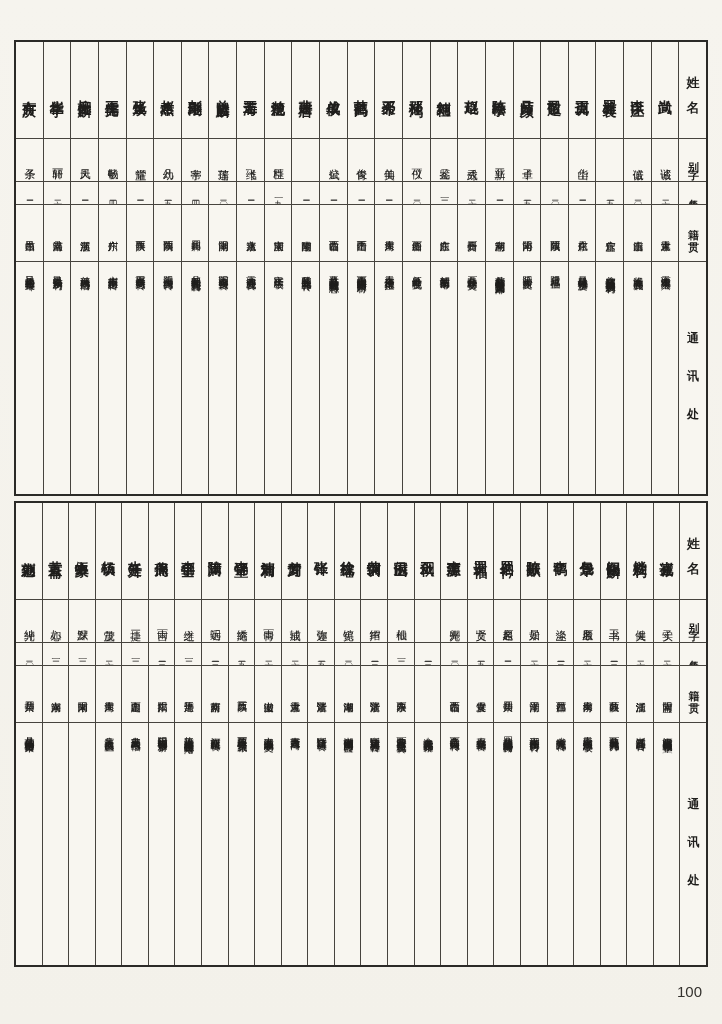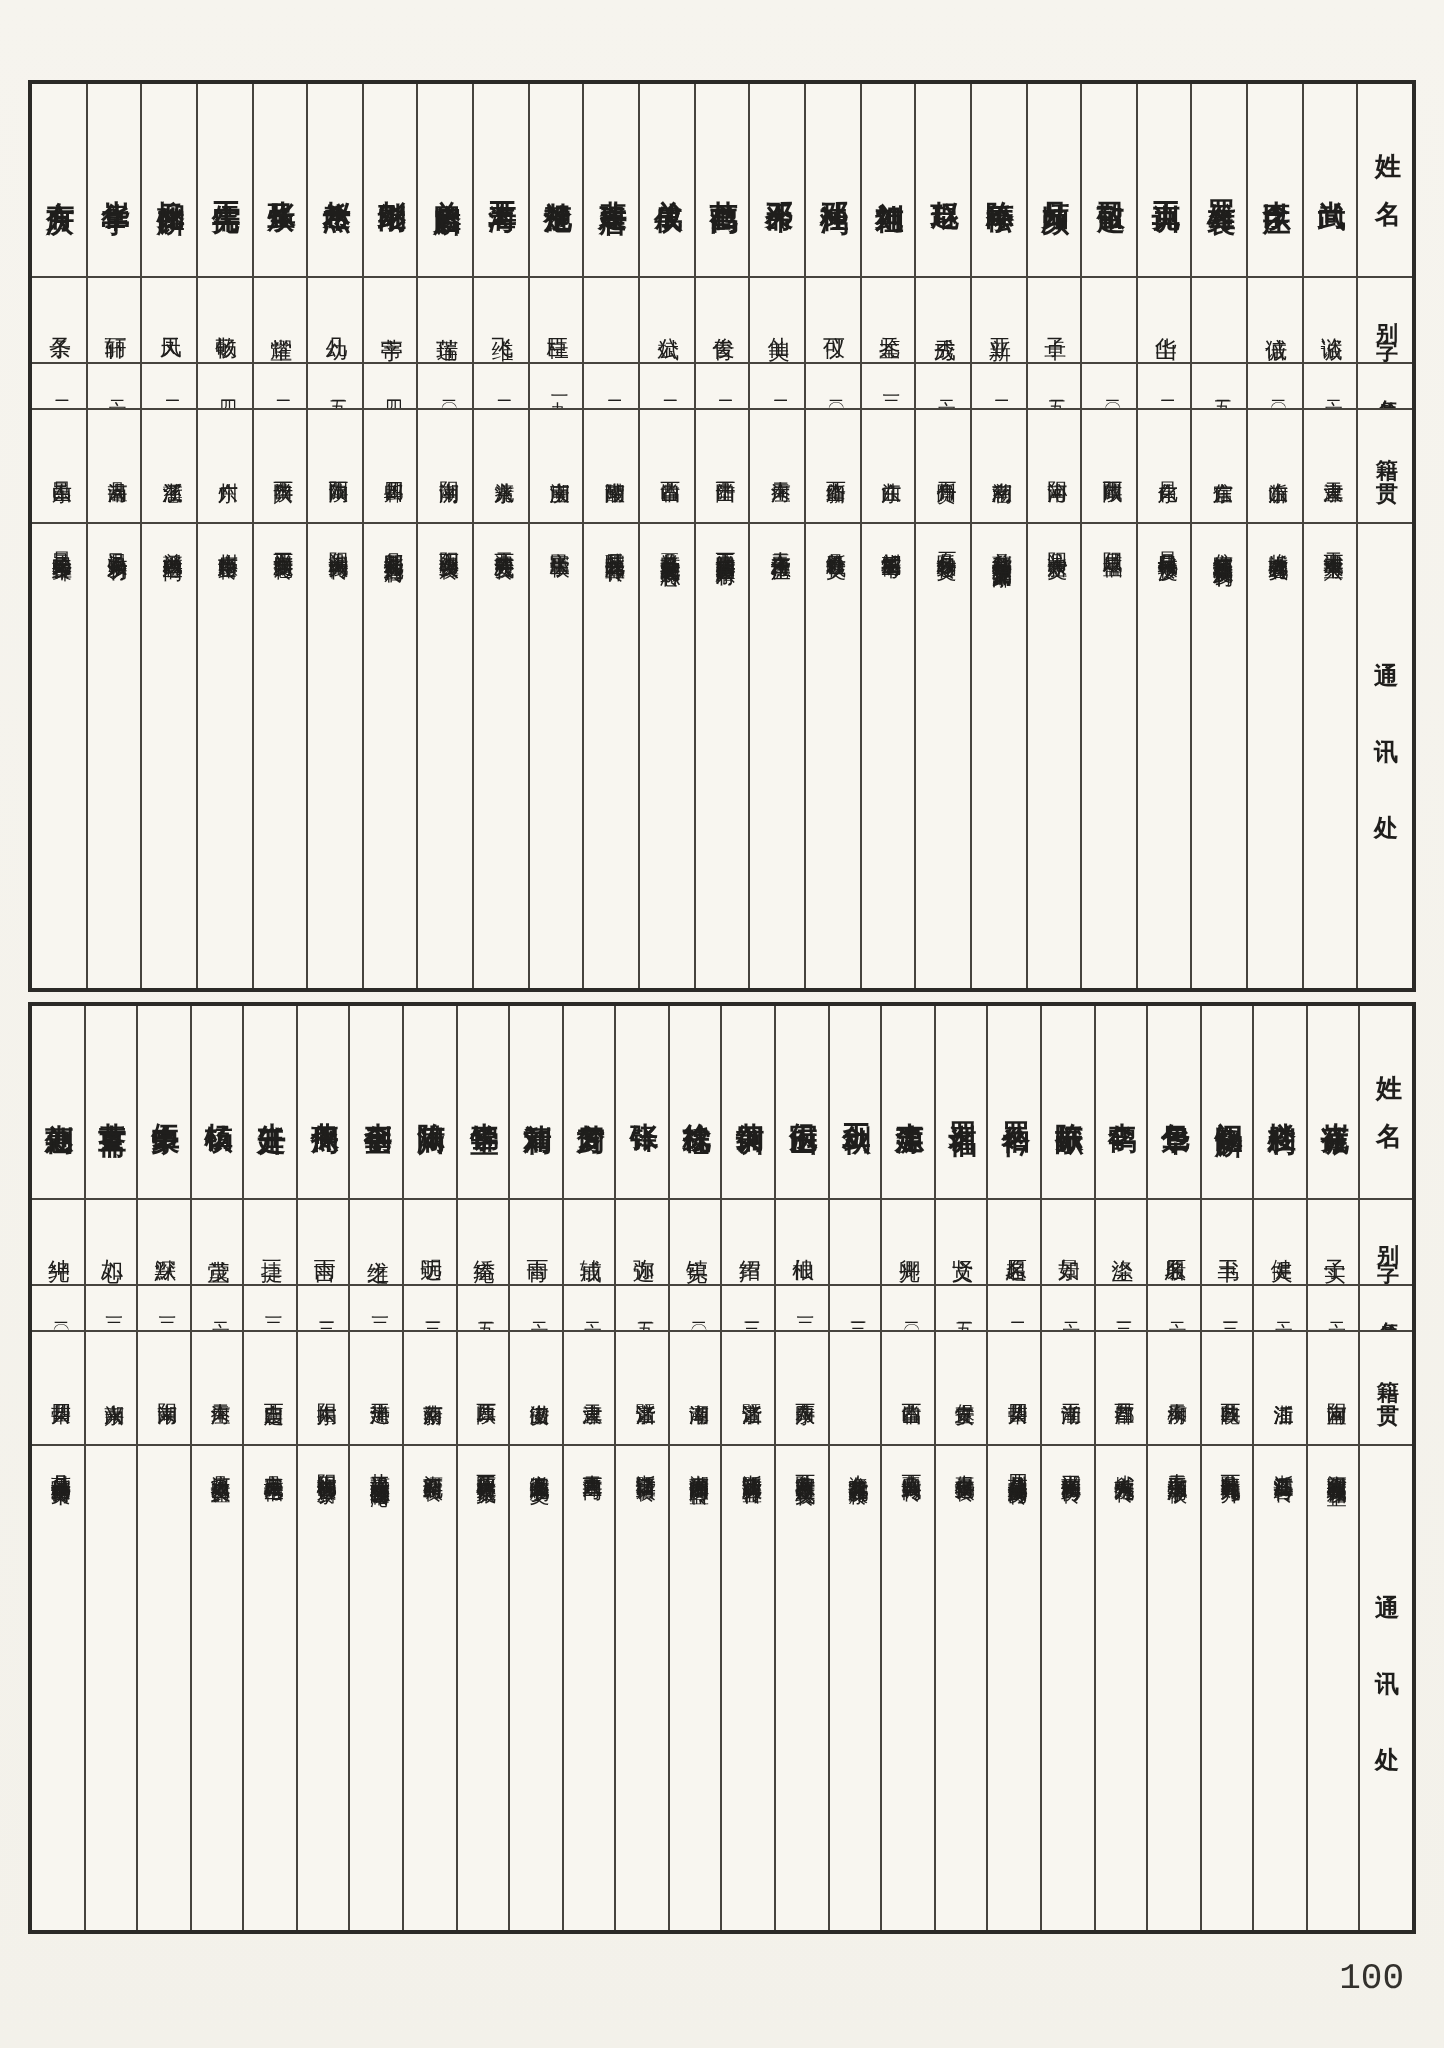--- a/index.html
+++ b/index.html
@@ -59,22 +59,22 @@
   .head .cell span { font-weight: bold; }
   .head .cell.name span   { font-size: 13px; letter-spacing: 24px; }
   .head .cell.zi span     { font-size: 11px; letter-spacing: 7px; }
   .head .cell.age span    { font-size: 9px;  letter-spacing: 1px; }
   .head .cell.native span { font-size: 11px; letter-spacing: 13px; }
   .head .cell.addr span   { font-size: 12px; letter-spacing: 38px; }
   .head .cell.addr { align-items: center; padding-top: 0; }
   .pagenum {
     position: absolute;
     right: 20px; bottom: 24px;
-    font-family: Liberation Mono, monospace;
-    font-size: 18px;
+    font-family: Liberation Sans, sans-serif;
+    font-size: 15px;
     color: #33312d;
   }
 </style>
 </head>
 <body>
 
 <div class="page">
 
   <section class="sec sec-top">
     <div class="cols">

